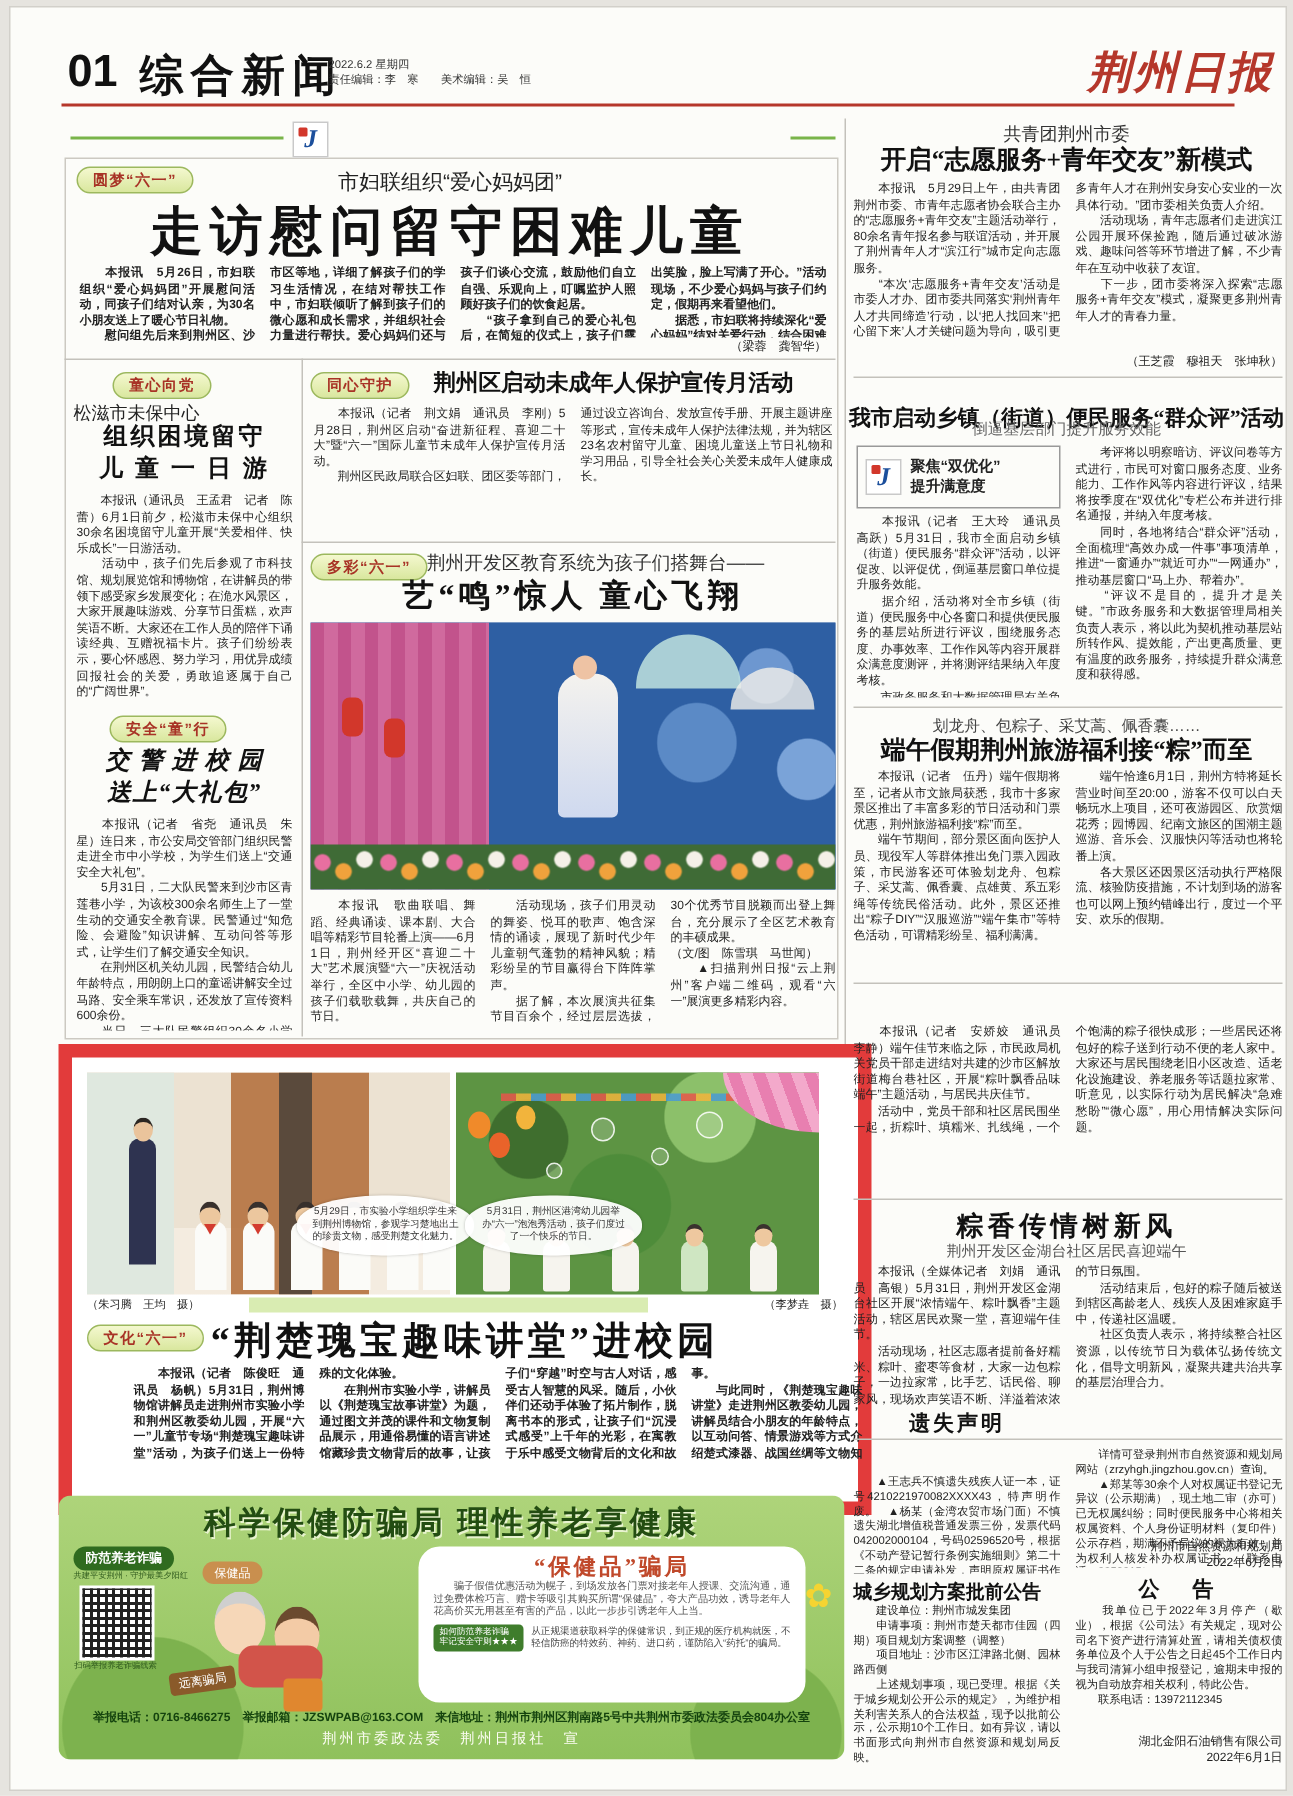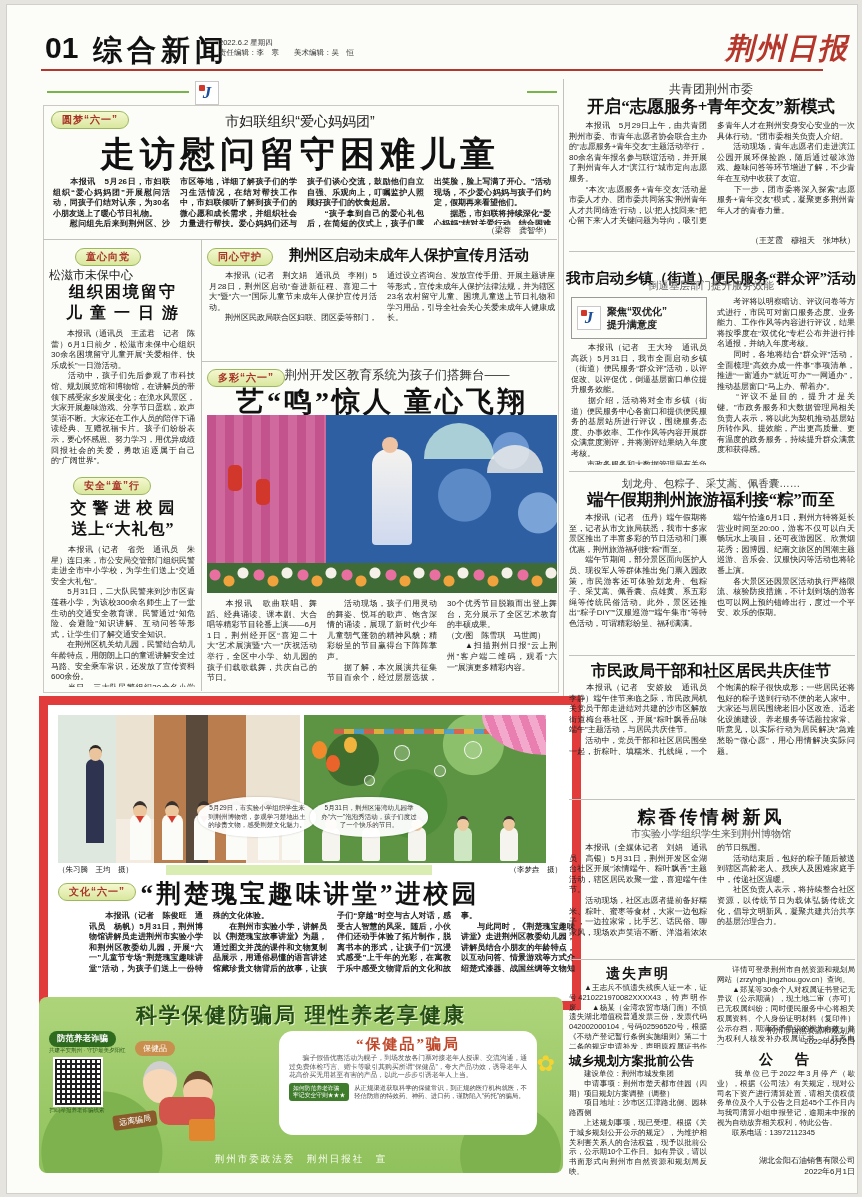--- a/index.html
+++ b/index.html
@@ -73,37 +73,37 @@
     
     <span class="abs badge" style="left:68px;top:243px;">童心向党</span>
     <div class="abs" style="left:42px;top:262px;width:148px;font-size:12px;color:#222;">松滋市未保中心</div>
     <div class="abs hl serif" style="left:42px;top:276px;width:148px;font-size:16px;line-height:21px;letter-spacing:2px;">组织困境留守
 儿 童 一 日 游</div>
     <div class="abs body" style="left:44px;top:324px;width:144px;height:142px;">　　本报讯（通讯员　王孟君　记者　陈蕾）6月1日前夕，松滋市未保中心组织30余名困境留守儿童开展“关爱相伴、快乐成长”一日游活动。
 　　活动中，孩子们先后参观了市科技馆、规划展览馆和博物馆，在讲解员的带领下感受家乡发展变化；在洈水风景区，大家开展趣味游戏、分享节日蛋糕，欢声笑语不断。大家还在工作人员的陪伴下诵读经典、互赠祝福卡片。孩子们纷纷表示，要心怀感恩、努力学习，用优异成绩回报社会的关爱，勇敢追逐属于自己的“广阔世界”。</div>
 
     
     <span class="abs badge" style="left:66px;top:472px;">安全“童”行</span>
-    <div class="abs hl serif" style="left:42px;top:492px;width:148px;font-size:16px;line-height:21px;letter-spacing:1px;">交 警 进 校 园
+    <div class="abs hl serif" style="left:42px;top:492px;width:148px;font-size:16px;line-height:21px;letter-spacing:1px;font-style:italic;">交 警 进 校 园
 送上“大礼包”</div>
     <div class="abs body" style="left:44px;top:540px;width:144px;height:142px;">　　本报讯（记者　省尧　通讯员　朱星）连日来，市公安局交管部门组织民警走进全市中小学校，为学生们送上“交通安全大礼包”。
 　　5月31日，二大队民警来到沙市区青莲巷小学，为该校300余名师生上了一堂生动的交通安全教育课。民警通过“知危险、会避险”知识讲解、互动问答等形式，让学生们了解交通安全知识。
 　　在荆州区机关幼儿园，民警结合幼儿年龄特点，用朗朗上口的童谣讲解安全过马路、安全乘车常识，还发放了宣传资料600余份。
 　　当日，三大队民警组织30余名小学生来到交管局交通安全教育基地参观学习，在寓教于乐中增强学生们的交通安全意识。</div>
 
     
     <span class="abs badge" style="left:200px;top:243px;">同心守护</span>
     <div class="abs serif" style="left:282px;top:241px;width:268px;font-size:15px;font-weight:bold;color:#111;">荆州区启动未成年人保护宣传月活动</div>
     <div class="abs body cols2" style="left:202px;top:266px;width:346px;height:84px;">　　本报讯（记者　荆文娟　通讯员　李刚）5月28日，荆州区启动“奋进新征程、喜迎二十大”暨“六一”国际儿童节未成年人保护宣传月活动。
 　　荆州区民政局联合区妇联、团区委等部门，通过设立咨询台、发放宣传手册、开展主题讲座等形式，宣传未成年人保护法律法规，并为辖区23名农村留守儿童、困境儿童送上节日礼物和学习用品，引导全社会关心关爱未成年人健康成长。</div>
 
     
     <span class="abs badge" style="left:200px;top:364px;">多彩“六一”</span>
     <div class="abs kicker" style="left:230px;top:362px;width:320px;font-size:12.5px;">荆州开发区教育系统为孩子们搭舞台——</div>
-    <div class="abs hl serif" style="left:200px;top:378px;width:350px;font-size:28px;letter-spacing:3px;">艺“鸣”惊人  童心飞翔</div>
+    <div class="abs hl serif" style="left:200px;top:378px;width:350px;font-size:21px;letter-spacing:3px;">艺“鸣”惊人  童心飞翔</div>
     <div class="photo abs" style="left:200px;top:410px;width:350px;height:178px;background:#2e5fa3;">
       <div class="abs" style="left:0;top:0;width:34%;height:100%;background:repeating-linear-gradient(90deg,#c2538c 0 9px,#d06a9e 9px 18px);"></div>
       <div class="abs" style="left:34%;top:0;width:66%;height:100%;background:
         radial-gradient(circle at 80% 20%,#6d97d0 0 18px,transparent 19px),
         radial-gradient(circle at 60% 45%,#5b8ac6 0 26px,transparent 27px),
         radial-gradient(circle at 92% 55%,#7aa3d8 0 20px,transparent 21px),#2e5fa3;"></div>
       <div class="abs" style="left:62%;top:8px;width:70px;height:36px;background:#bfe3df;border-radius:70px 70px 0 0;opacity:.85;"></div>
       <div class="abs" style="left:80%;top:30px;width:56px;height:28px;background:#f3f0ea;border-radius:56px 56px 0 0;opacity:.8;"></div>
       <div class="abs" style="left:47%;top:34px;width:40px;height:96px;background:linear-gradient(#f4f2ee,#cfd9ef);border-radius:16px 16px 4px 4px;"></div>
       <div class="abs" style="left:50%;top:22px;width:16px;height:16px;border-radius:50%;background:#eec3a4;"></div>
@@ -196,20 +196,21 @@
       <div class="abs" style="left:240px;top:34px;width:258px;height:104px;background:#fff;border-radius:14px;padding:4px 10px;box-sizing:border-box;">
         <div class="serif" style="text-align:center;font-size:15px;font-weight:bold;color:#c0492b;letter-spacing:2px;">“保健品”骗局</div>
         <div style="font-size:6.8px;line-height:8.6px;color:#555;text-align:justify;white-space:pre-line;">　　骗子假借优惠活动为幌子，到场发放各门票对接老年人授课、交流沟通，通过免费体检巧言、赠卡等吸引其购买所谓“保健品”，夸大产品功效，诱导老年人花高价买无用甚至有害的产品，以此一步步引诱老年人上当。</div>
         <div style="display:flex;gap:5px;margin-top:3px;align-items:center;">
           <div style="background:#3f7d2c;color:#fff;font-size:5.8px;line-height:7px;padding:2px 4px;border-radius:3px;white-space:pre-line;flex:0 0 auto;">如何防范养老诈骗
 牢记安全守则★★★</div>
           <div style="font-size:6.4px;line-height:8px;color:#444;text-align:justify;">从正规渠道获取科学的保健常识，到正规的医疗机构就医，不轻信防癌的特效药、神药、进口药，谨防陷入“药托”的骗局。</div>
         </div>
       </div>
       <div class="abs" style="right:8px;top:54px;font-size:22px;color:#f5d431;">✿</div>
+      <div class="abs" style="left:0;top:142px;width:100%;text-align:center;font-size:8px;font-weight:bold;color:#14430e;">举报电话：0716-8466275　举报邮箱：JZSWPAB@163.COM　来信地址：荆州市荆州区荆南路5号中共荆州市委政法委员会804办公室</div>
       <div class="abs" style="left:0;top:156px;width:100%;text-align:center;font-size:9.5px;color:#fdfdf4;letter-spacing:2px;">荆州市委政法委　荆州日报社　宣</div>
     </div>
 
     
     
     <div class="abs kicker" style="left:560px;top:76px;width:288px;font-size:12px;">共青团荆州市委</div>
     <div class="abs hl serif" style="left:560px;top:90px;width:288px;font-size:17px;letter-spacing:0;">开启“志愿服务+青年交友”新模式</div>
     <div class="abs body cols2" style="left:562px;top:116px;width:286px;height:114px;">　　本报讯　5月29日上午，由共青团荆州市委、市青年志愿者协会联合主办的“志愿服务+青年交友”主题活动举行，80余名青年报名参与联谊活动，并开展了荆州青年人才“滨江行”城市定向志愿服务。
 　　“本次‘志愿服务+青年交友’活动是市委人才办、团市委共同落实‘荆州青年人才共同缔造’行动，以‘把人找回来’‘把心留下来’人才关键问题为导向，吸引更多青年人才在荆州安身安心安业的一次具体行动。”团市委相关负责人介绍。
 　　活动现场，青年志愿者们走进滨江公园开展环保捡跑，随后通过破冰游戏、趣味问答等环节增进了解，不少青年在互动中收获了友谊。
@@ -236,36 +237,35 @@
     
     <div class="abs kicker" style="left:560px;top:472px;width:288px;font-size:10.5px;color:#444;">划龙舟、包粽子、采艾蒿、佩香囊……</div>
     <div class="abs hl serif" style="left:558px;top:484px;width:292px;font-size:16.5px;">端午假期荆州旅游福利接“粽”而至</div>
     <div class="abs body cols2" style="left:562px;top:508px;width:286px;height:138px;">　　本报讯（记者　伍丹）端午假期将至，记者从市文旅局获悉，我市十多家景区推出了丰富多彩的节日活动和门票优惠，荆州旅游福利接“粽”而至。
 　　端午节期间，部分景区面向医护人员、现役军人等群体推出免门票入园政策，市民游客还可体验划龙舟、包粽子、采艾蒿、佩香囊、点雄黄、系五彩绳等传统民俗活动。此外，景区还推出“粽子DIY”“汉服巡游”“端午集市”等特色活动，可谓精彩纷呈、福利满满。
 　　端午恰逢6月1日，荆州方特将延长营业时间至20:00，游客不仅可以白天畅玩水上项目，还可夜游园区、欣赏烟花秀；园博园、纪南文旅区的国潮主题巡游、音乐会、汉服快闪等活动也将轮番上演。
 　　各大景区还因景区活动执行严格限流、核验防疫措施，不计划到场的游客也可以网上预约错峰出行，度过一个平安、欢乐的假期。</div>
     <div class="abs hline" style="left:562px;top:650px;width:286px;"></div>
 
     
-    <div class="abs hl serif" style="left:558px;top:656px;width:292px;font-size:16px;">市民政局干部和社区居民共庆佳节</div>
     <div class="abs body cols2" style="left:562px;top:678px;width:286px;height:112px;">　　本报讯（记者　安娇姣　通讯员　李静）端午佳节来临之际，市民政局机关党员干部走进结对共建的沙市区解放街道梅台巷社区，开展“粽叶飘香品味端午”主题活动，与居民共庆佳节。
 　　活动中，党员干部和社区居民围坐一起，折粽叶、填糯米、扎线绳，一个个饱满的粽子很快成形；一些居民还将包好的粽子送到行动不便的老人家中。大家还与居民围绕老旧小区改造、适老化设施建设、养老服务等话题拉家常、听意见，以实际行动为居民解决“急难愁盼”“微心愿”，用心用情解决实际问题。</div>
     <div class="abs hline" style="left:562px;top:794px;width:286px;"></div>
 
     
     <div class="abs hl serif" style="left:560px;top:800px;width:288px;font-size:18px;letter-spacing:3px;">粽香传情树新风</div>
-    <div class="abs kicker" style="left:560px;top:822px;width:288px;font-size:10px;color:#555;">市实验小学组织学生来到荆州博物馆</div>
+    <div class="abs kicker" style="left:560px;top:822px;width:288px;font-size:10px;color:#555;">荆州开发区金湖台社区居民喜迎端午</div>
     <div class="abs body cols2" style="left:562px;top:838px;width:286px;height:112px;">　　本报讯（全媒体记者　刘娟　通讯员　高银）5月31日，荆州开发区金湖台社区开展“浓情端午、粽叶飘香”主题活动，辖区居民欢聚一堂，喜迎端午佳节。
 　　活动现场，社区志愿者提前备好糯米、粽叶、蜜枣等食材，大家一边包粽子，一边拉家常，比手艺、话民俗、聊家风，现场欢声笑语不断、洋溢着浓浓的节日氛围。
 　　活动结束后，包好的粽子随后被送到辖区高龄老人、残疾人及困难家庭手中，传递社区温暖。
 　　社区负责人表示，将持续整合社区资源，以传统节日为载体弘扬传统文化，倡导文明新风，凝聚共建共治共享的基层治理合力。</div>
     <div class="abs hline" style="left:562px;top:954px;width:286px;"></div>
 
     
-    <div class="abs notice-title" style="left:562px;top:960px;width:138px;font-size:14px;letter-spacing:2px;">遗失声明</div>
+    <div class="abs notice-title" style="left:562px;top:935px;width:138px;font-size:14px;letter-spacing:2px;">遗失声明</div>
     <div class="abs body" style="left:562px;top:978px;width:138px;height:66px;font-size:7.5px;line-height:9.8px;">　　▲王志兵不慎遗失残疾人证一本，证号4210221970082XXXX43，特声明作废。　▲杨某（金湾农贸市场门面）不慎遗失湖北增值税普通发票三份，发票代码042002000104，号码02596520号，根据《不动产登记暂行条例实施细则》第二十二条的规定申请补发，声明原权属证书作废。
 　　▲吴某民（身份证号：42020XXXXXXX0815）不慎遗失土地证一本，证号（2022年），单证（公示期满）无异议，申明作废。</div>
     <div class="abs notice-title" style="left:562px;top:1048px;width:138px;font-size:12.5px;text-align:left;">城乡规划方案批前公告</div>
     <div class="abs body" style="left:562px;top:1064px;width:138px;height:114px;font-size:7.5px;line-height:9.8px;">　　建设单位：荆州市城发集团
 　　申请事项：荆州市楚天都市佳园（四期）项目规划方案调整（调整）
 　　项目地址：沙市区江津路北侧、园林路西侧
 　　上述规划事项，现已受理。根据《关于城乡规划公开公示的规定》，为维护相关利害关系人的合法权益，现予以批前公示，公示期10个工作日。如有异议，请以书面形式向荆州市自然资源和规划局反映。</div>
 
     <div class="abs body" style="left:710px;top:960px;width:138px;height:80px;font-size:7.5px;line-height:9.8px;">　　详情可登录荆州市自然资源和规划局网站（zrzyhgh.jingzhou.gov.cn）查询。
 　　▲郑某等30余个人对权属证书登记无异议（公示期满），现土地二审（亦可）已无权属纠纷；同时便民服务中心将相关权属资料、个人身份证明材料（复印件）公示存档，期满不予异议的视为有效，并为权利人核发补办权属证书。（联系电话：8253815）</div>

